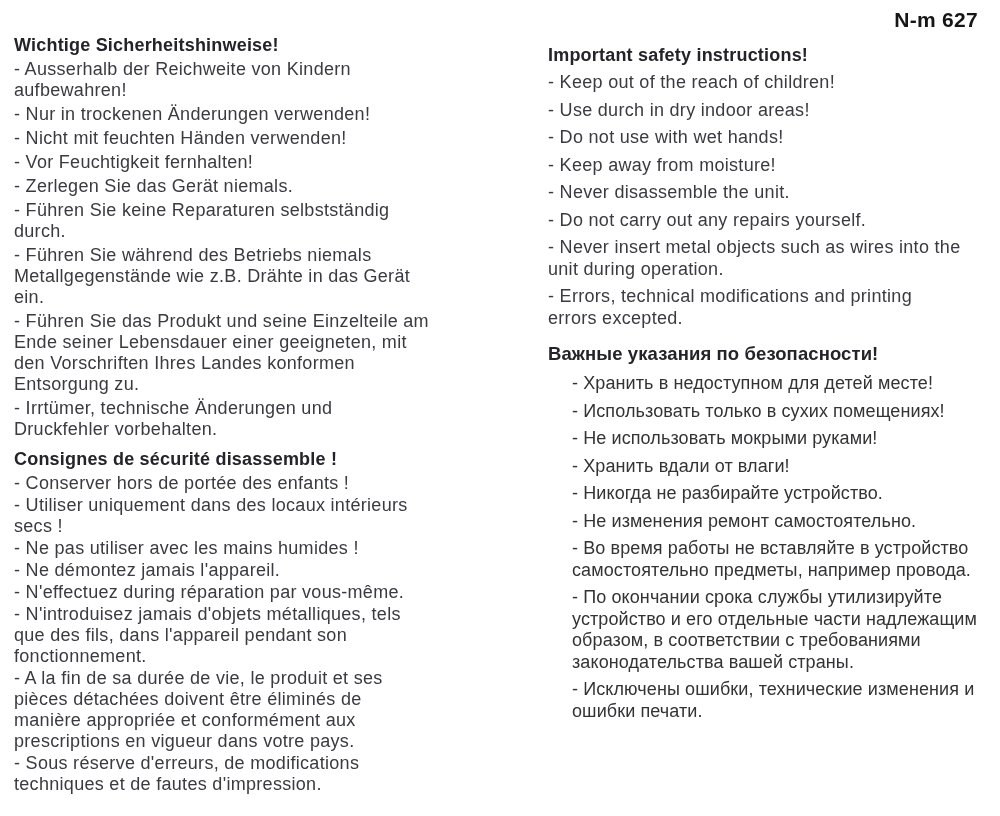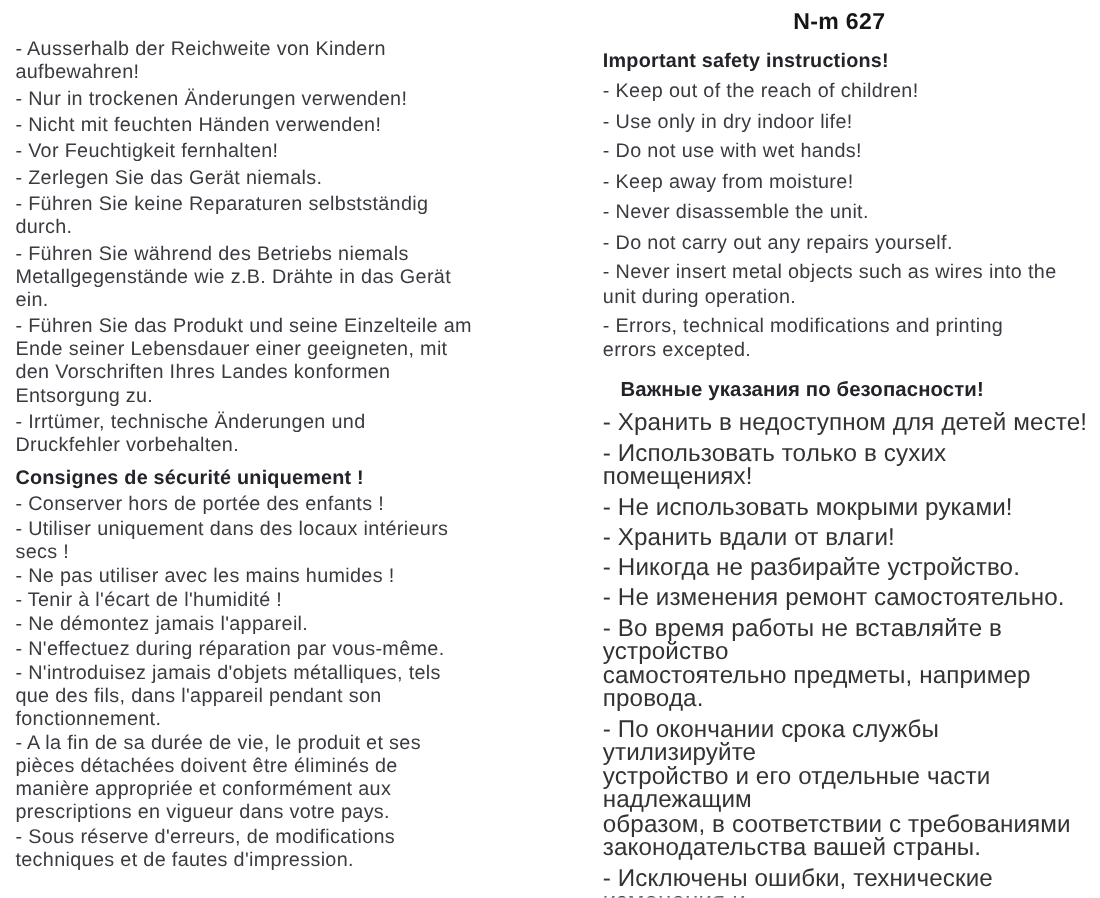--- a/index.html
+++ b/index.html
@@ -38,46 +38,47 @@
   .sec-fr .item                {                      margin-bottom: 1px; }
   .sec-en .item                { line-height: 21.5px; margin-bottom: 6px; }
 
   .sec-fr .section-title { margin-top: 8px; }
   .sec-en .section-title { margin-top: 12px; margin-bottom: 6px; }
 
   
   .sec-ru { color: #333336; }
   .sec-ru .section-title {
     margin-top: 14px; margin-bottom: 8px;
-    font-size: 18.5px; letter-spacing: 0.1px; margin-left: 16px;
+    font-size: 18.5px; letter-spacing: 0.1px;
   }
   .sec-ru .item {
-    font-size: 22px; line-height: 21.5px;
-    letter-spacing: 0.1px; margin-bottom: 6px;
+    font-size: 18px; line-height: 21.5px;
+    letter-spacing: 0.1px; margin-bottom: 6px; margin-left: 24px;
   }
 
   .model-number {
-    text-align: center;
+    text-align: right;
     font-weight: bold;
     color: #161616;
     font-size: 21px;
     line-height: 24px;
     letter-spacing: 0.3px;
     padding-right: 18px;
     margin-top: 2px;
   }
 </style>
 </head>
 <body>
 
 <div class="page">
 
   <div class="col-left">
 
     <div class="sec-de">
+      <p class="section-title">Wichtige Sicherheitshinweise!</p>
       <div>
           <p class="item">- Ausserhalb der Reichweite von Kindern
 aufbewahren!</p>
           <p class="item">- Nur in trockenen Änderungen verwenden!</p>
           <p class="item">- Nicht mit feuchten Händen verwenden!</p>
           <p class="item">- Vor Feuchtigkeit fernhalten!</p>
           <p class="item">- Zerlegen Sie das Gerät niemals.</p>
           <p class="item">- Führen Sie keine Reparaturen selbstständig
 durch.</p>
           <p class="item">- Führen Sie während des Betriebs niemals
@@ -86,27 +87,26 @@
           <p class="item">- Führen Sie das Produkt und seine Einzelteile am
 Ende seiner Lebensdauer einer geeigneten, mit
 den Vorschriften Ihres Landes konformen
 Entsorgung zu.</p>
           <p class="item">- Irrtümer, technische Änderungen und
 Druckfehler vorbehalten.</p>
         </div>
     </div>
 
     <div class="sec-fr">
-      <p class="section-title">Consignes de sécurité uniquement !</p>
+      <p class="section-title">Consignes de sécurité disassemble !</p>
       <div>
           <p class="item">- Conserver hors de portée des enfants !</p>
           <p class="item">- Utiliser uniquement dans des locaux intérieurs
 secs !</p>
           <p class="item">- Ne pas utiliser avec les mains humides !</p>
-          <p class="item">- Tenir à l'écart de l'humidité !</p>
           <p class="item">- Ne démontez jamais l'appareil.</p>
           <p class="item">- N'effectuez during réparation par vous-même.</p>
           <p class="item">- N'introduisez jamais d'objets métalliques, tels
 que des fils, dans l'appareil pendant son
 fonctionnement.</p>
           <p class="item">- A la fin de sa durée de vie, le produit et ses
 pièces détachées doivent être éliminés de
 manière appropriée et conformément aux
 prescriptions en vigueur dans votre pays.</p>
           <p class="item">- Sous réserve d'erreurs, de modifications
@@ -117,21 +117,21 @@
   </div>
 
   <div class="col-right">
 
     <div class="model-number">N-m 627</div>
 
     <div class="sec-en">
       <p class="section-title">Important safety instructions!</p>
       <div>
           <p class="item">- Keep out of the reach of children!</p>
-          <p class="item">- Use only in dry indoor life!</p>
+          <p class="item">- Use durch in dry indoor areas!</p>
           <p class="item">- Do not use with wet hands!</p>
           <p class="item">- Keep away from moisture!</p>
           <p class="item">- Never disassemble the unit.</p>
           <p class="item">- Do not carry out any repairs yourself.</p>
           <p class="item">- Never insert metal objects such as wires into the
 unit during operation.</p>
           <p class="item">- Errors, technical modifications and printing
 errors excepted.</p>
         </div>
     </div>

